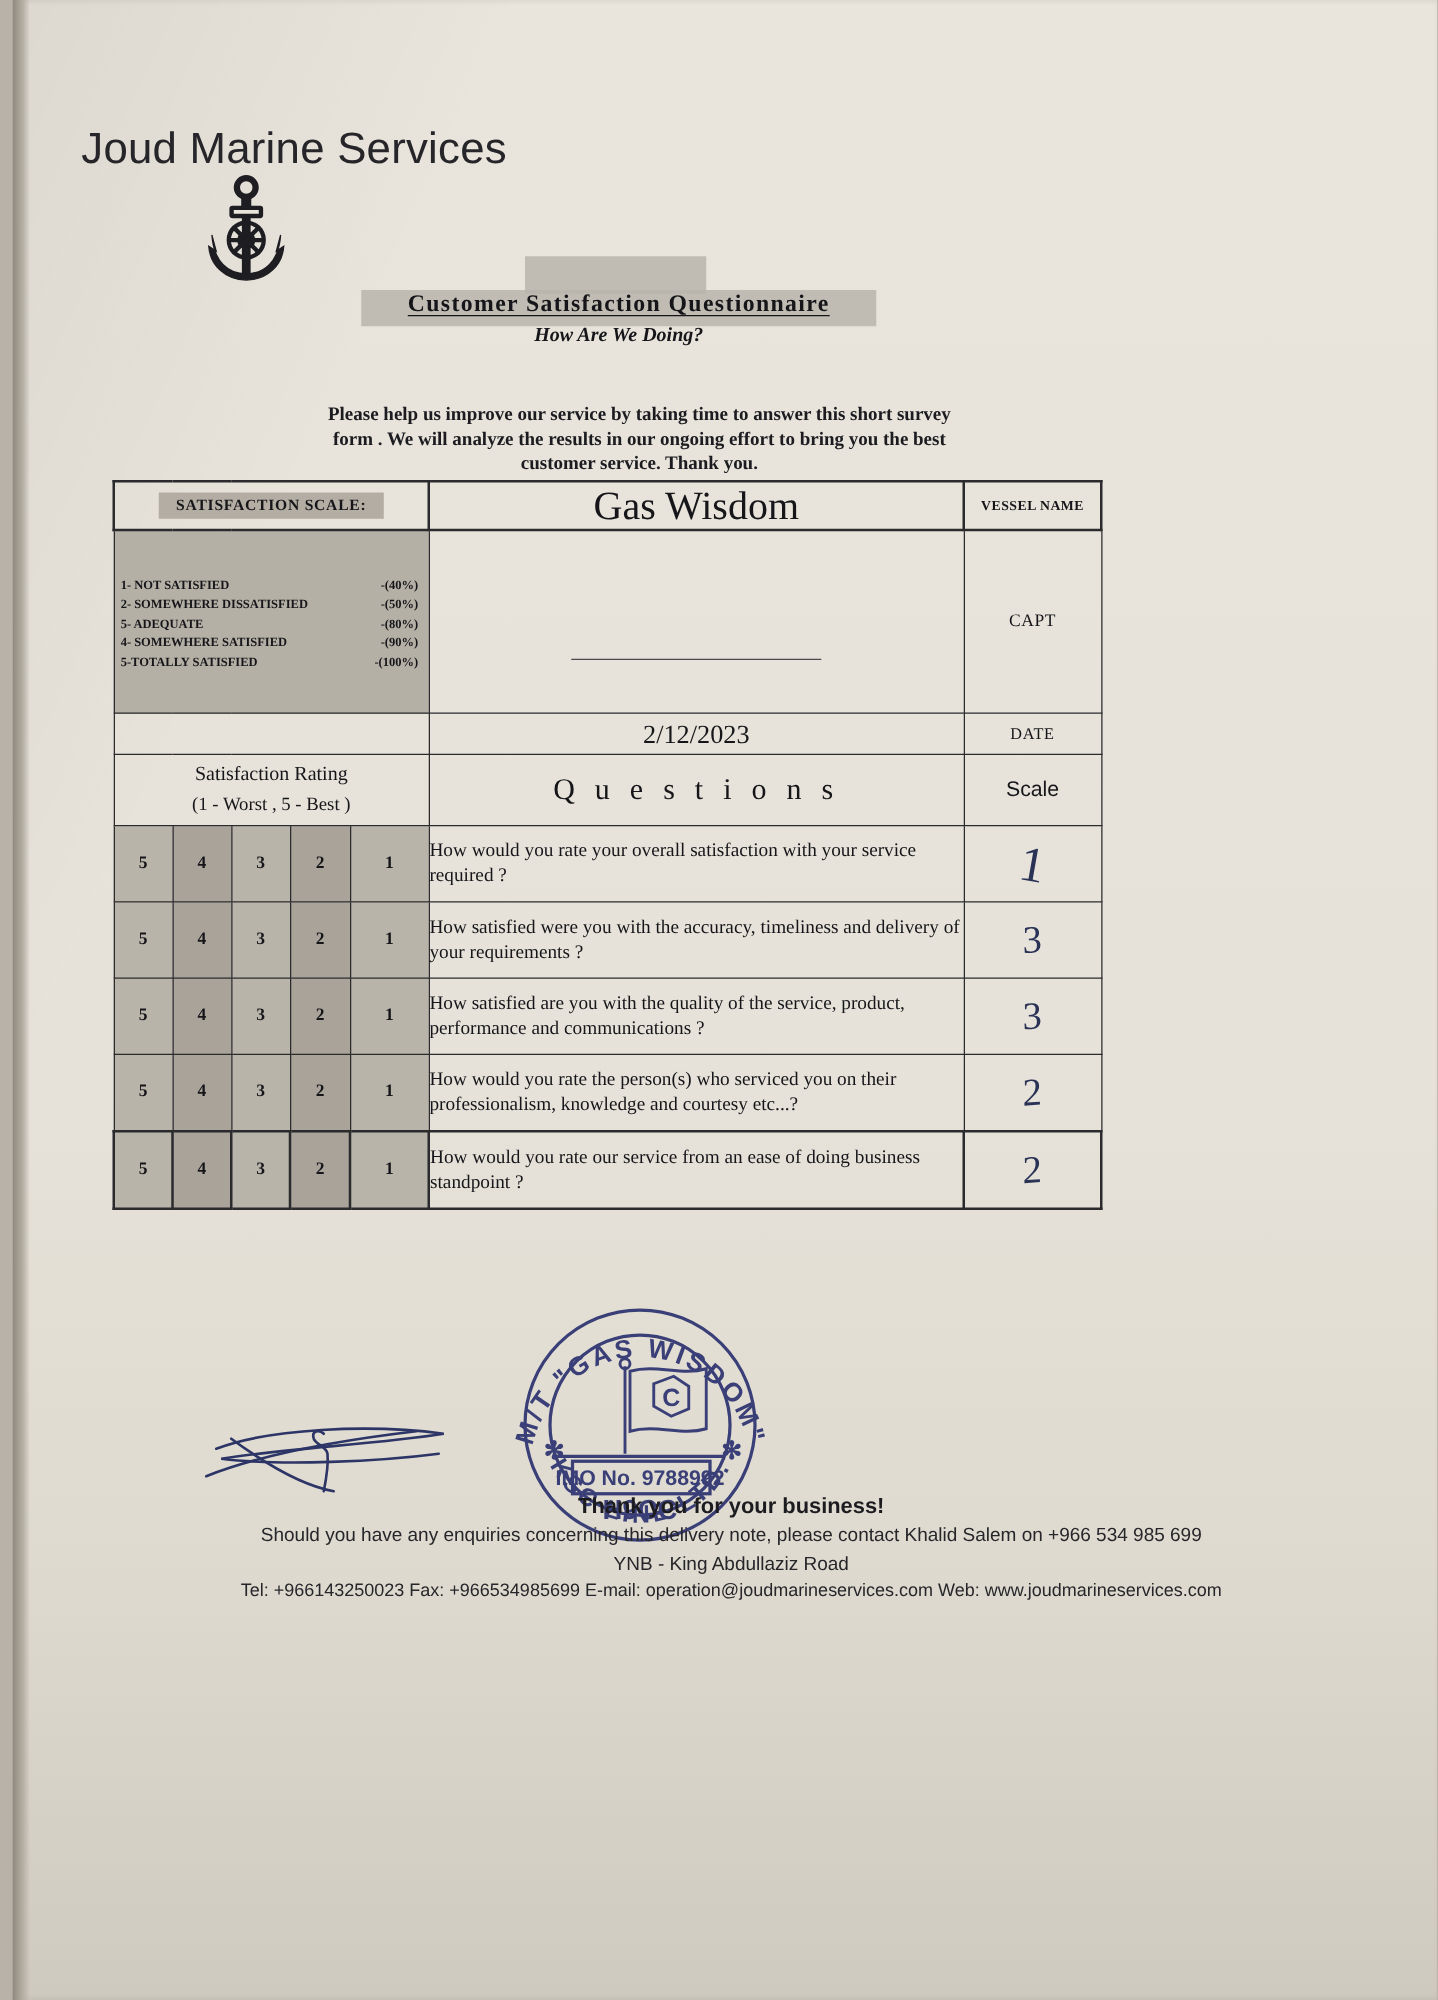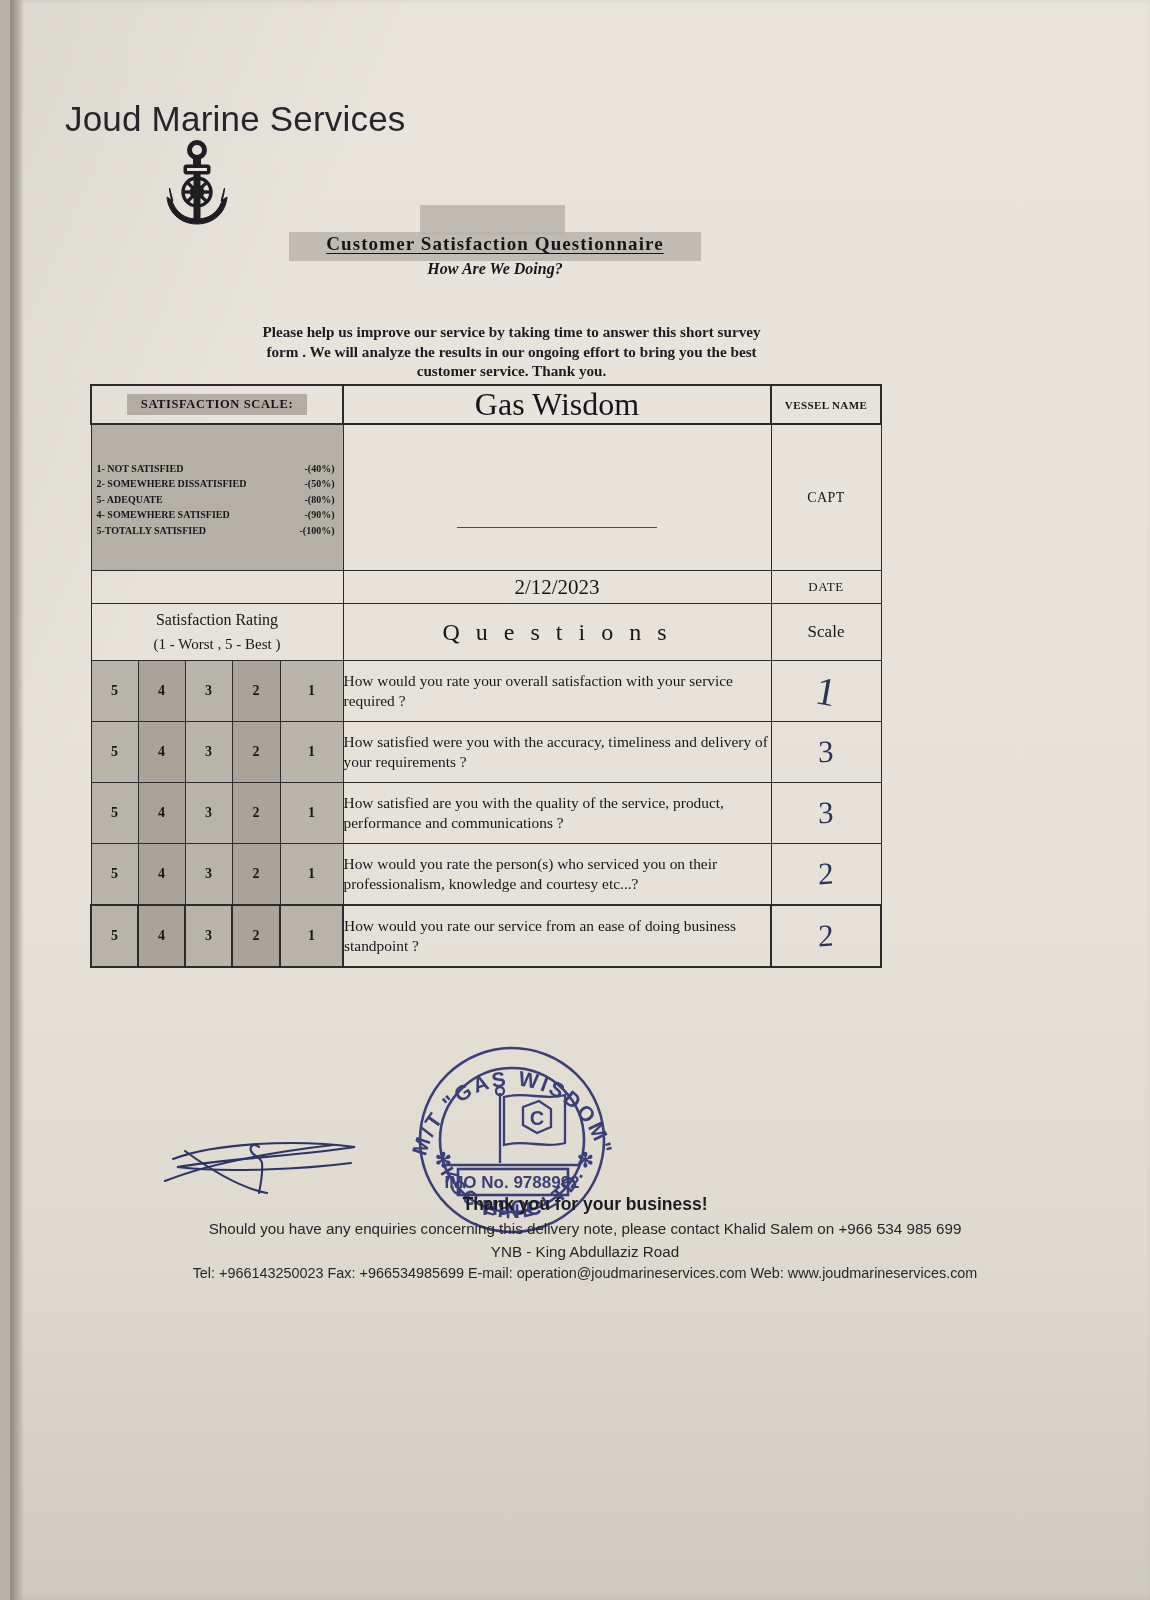--- a/index.html
+++ b/index.html
@@ -219,21 +219,21 @@
   .satrating-cell .sub { font-size: 15px; }
 
   .questions-header-cell {
     text-align: center;
     font-family: "Liberation Serif", serif;
     font-size: 24px;
     letter-spacing: 5px;
   }
   .scale-header-cell {
     text-align: center;
-    font-family: Liberation Serif, serif;
+    font-family: Liberation Sans, sans-serif;
     font-size: 17px;
   }
 
   
   .num-cell {
     text-align: center;
     font-family: "Liberation Serif", serif;
     font-weight: bold;
     font-size: 14px;
     height: 60px;

